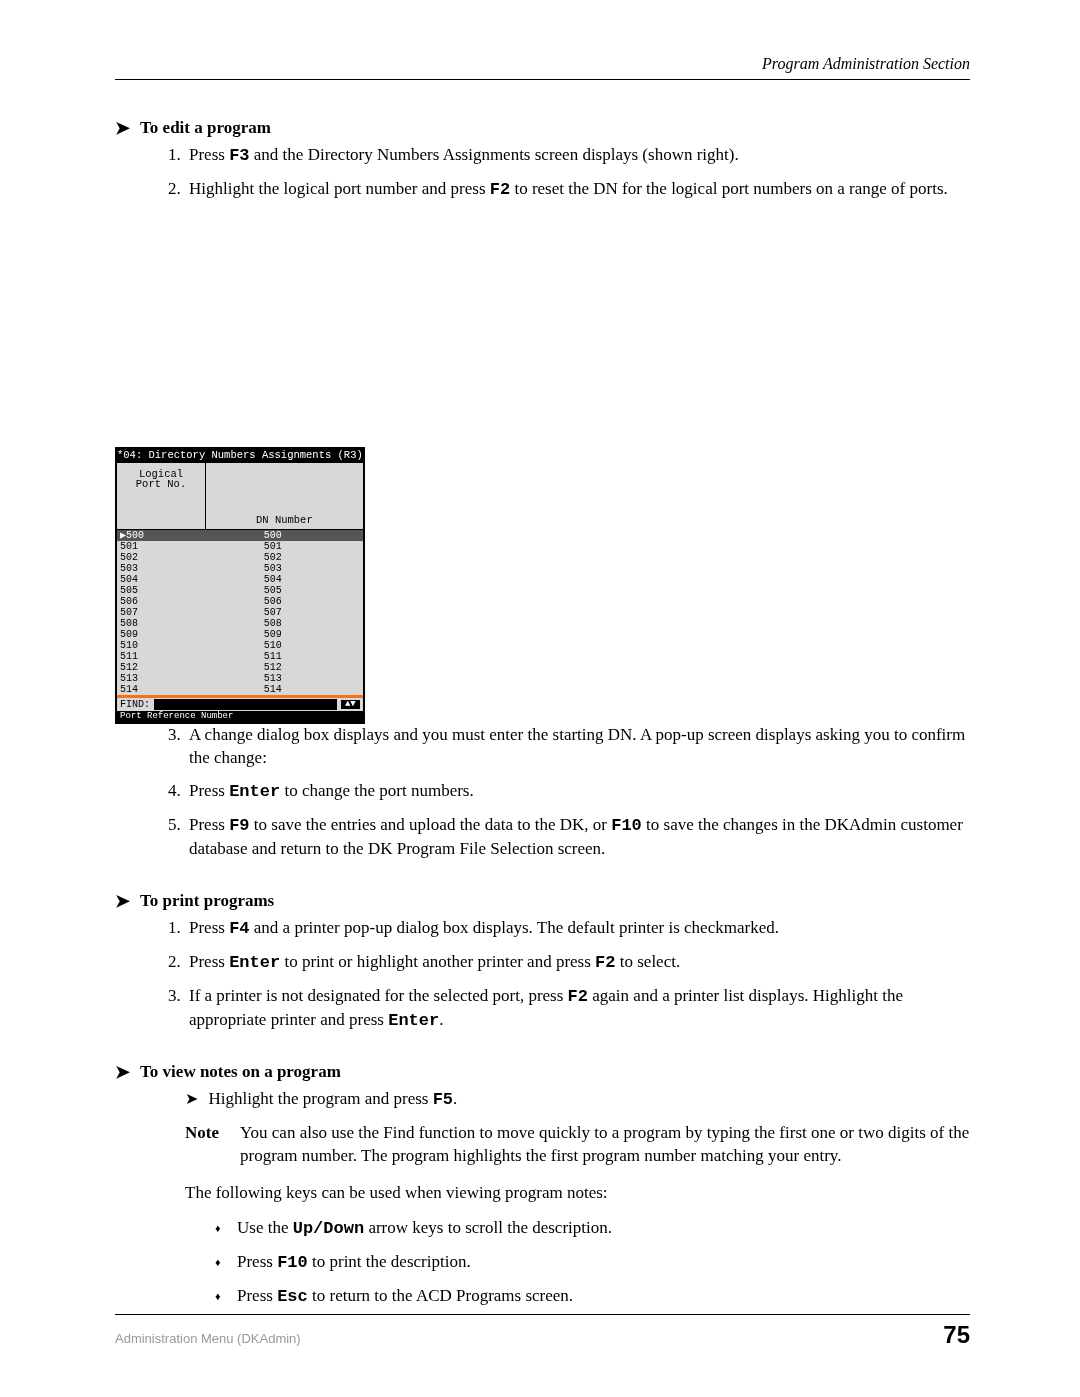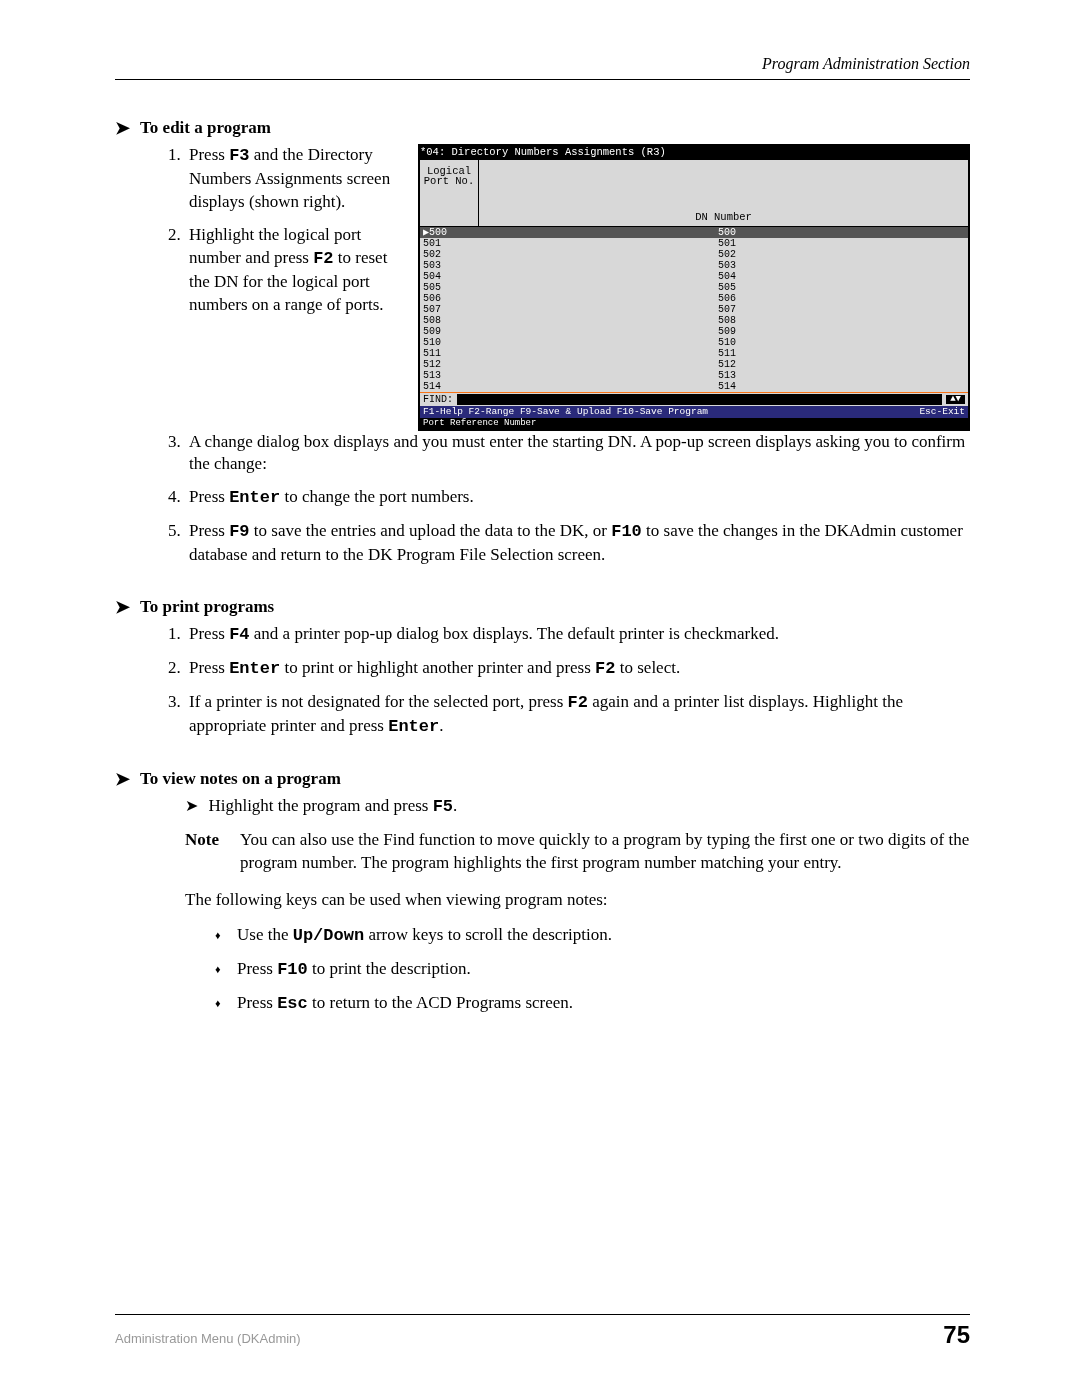--- a/index.html
+++ b/index.html
@@ -36,20 +36,21 @@
   .arrow-heading .arrow {
     display: inline-block;
     margin-right: 10px;
     font-size: 18px;
     line-height: 1;
   }
   .edit-row {
     display: flex;
     align-items: flex-start;
     gap: 18px;
+    flex-direction: column;
   }
   .edit-left {
     flex: 0 0 285px;
   }
   ol.main-ol {
     margin: 0 0 0 48px;
     padding-left: 22px;
   }
   ol.main-ol > li {
     margin-bottom: 10px;
@@ -95,21 +96,21 @@
     font-size: 10.5px;
     border-bottom: 1px solid #000;
   }
   .shot-head {
     display: flex;
     background: #d8d8d8;
     border-bottom: 1px solid #000;
     font-size: 10.5px;
   }
   .shot-head .col1 {
-    width: 59px;
+    width: 89px;
     padding: 6px 3px;
     border-right: 1px solid #000;
     text-align: center;
   }
   .shot-head .col2 {
     flex: 1;
     text-align: center;
     padding: 4px 0;
     display:flex;
     align-items:center;
@@ -133,21 +134,21 @@
     padding: 0 3px;
     text-align: left;
   }
   .shot-row .c2 {
     flex:1;
     text-align: center;
   }
   .shot-find {
     display:flex;
     align-items:center;
-    border-top:1px solid #f97316;
+    border-top:3px solid #f97316;
     background:#d8d8d8;
     padding:1px 3px;
     font-size:10px;
   }
   .shot-find .lbl { }
   .shot-find .box {
     flex:1;
     margin:0 4px;
     background:#000;
     height:11px;
@@ -329,24 +330,20 @@
           <div class="shot-row">
             <div class="c1">514</div>
             <div class="c2">514</div>
           </div>
         </div>
       <div class="shot-find">
         <span class="lbl">FIND:</span>
         <span class="box"></span>
         <span class="scroll">▲▼</span>
       </div>
-      <div class="shot-foot">
-        <span>F1-Help  F2-Range  F9-Save &amp; Upload  F10-Save Program</span>
-        <span>Esc-Exit</span>
-      </div>
       <div class="shot-sub">Port Reference Number</div>
     </div>
   </div>
 
   <ol class="cont-ol" start="3">
     <li>
       <span>A change dialog box displays and you must enter the starting DN. A pop-up screen displays asking you to confirm the change:</span>
     </li>
   </ol>
   <ol class="cont-ol" start="4">

